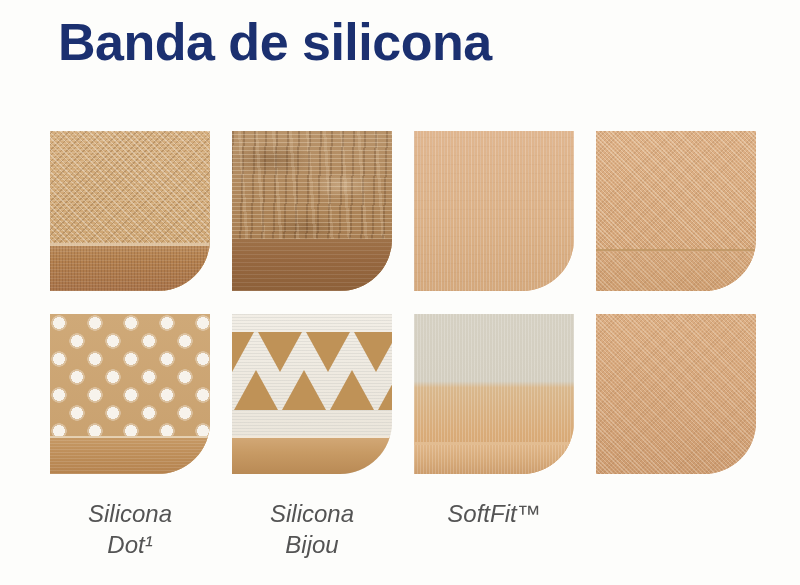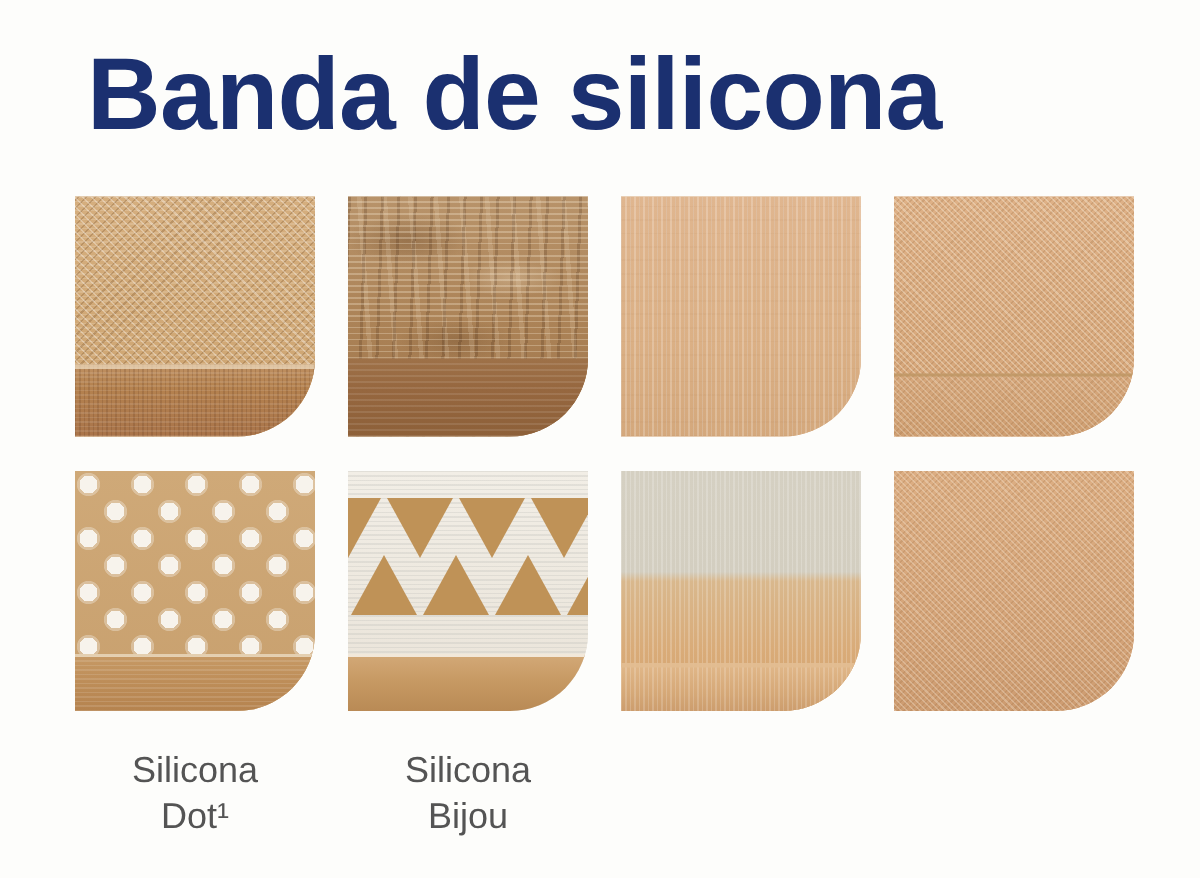--- a/index.html
+++ b/index.html
@@ -14,22 +14,22 @@
   body {
     background: #fdfdfb;
     font-family: "Liberation Sans", "DejaVu Sans", sans-serif;
     position: relative;
   }
 
   
   .page-title {
     position: absolute;
     left: 58px;
-    top: 26px;
-    font-size: 68px;
+    top: 14px;
+    font-size: 52px;
     font-weight: 700;
     letter-spacing: -0.5px;
     color: #1b3070;
     line-height: 1.1;
     white-space: nowrap;
   }
 
   
   .swatch-grid {
     position: absolute;
@@ -212,20 +212,21 @@
     grid-template-columns: repeat(4, 160px);
     column-gap: 22px;
   }
   .caption {
     text-align: center;
     font-size: 24px;
     line-height: 1.3;
     color: #545454;
     font-weight: 400;
     white-space: pre-line;
+    font-style: italic;
   }
 </style>
 </head>
 <body>
 
 <h1 class="page-title">Banda de silicona</h1>
 
 <div class="swatch-grid">
 
   <div class="swatch s1">
@@ -276,13 +277,14 @@
     <div class="tex"></div>
   </div>
 
 </div>
 
 <div class="caption-row">
   <div class="caption">Silicona
 Dot¹</div>
   <div class="caption">Silicona
 Bijou</div>
+  <div class="caption">SoftFit™</div>
 </div>
 
 </body></html>

